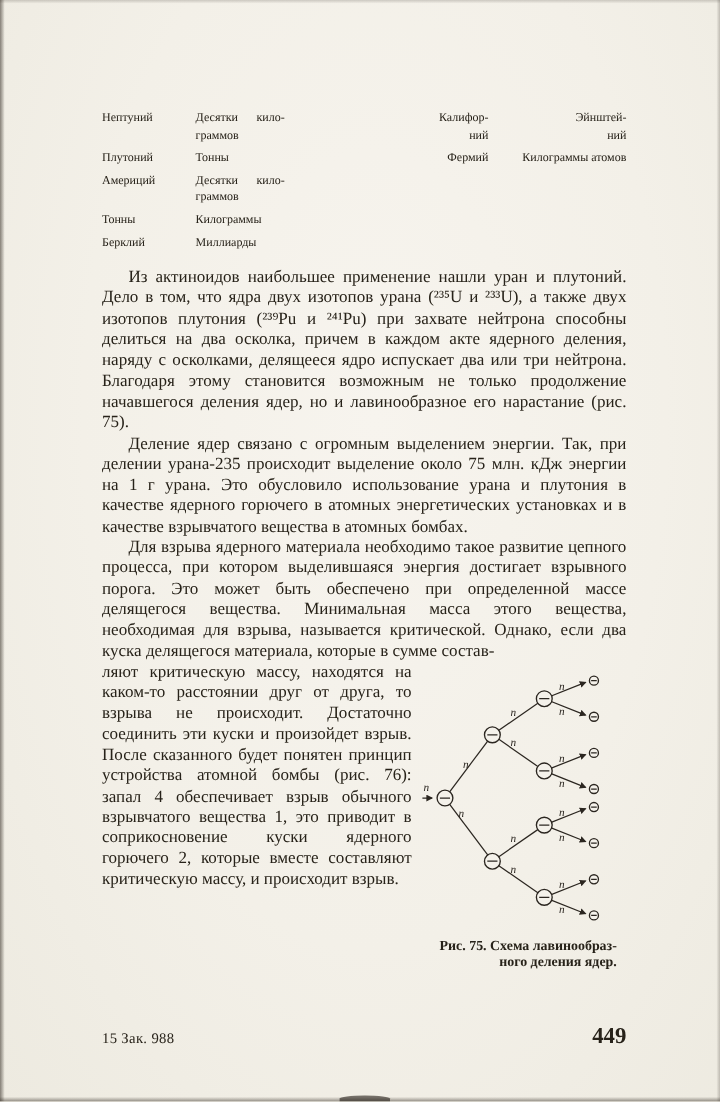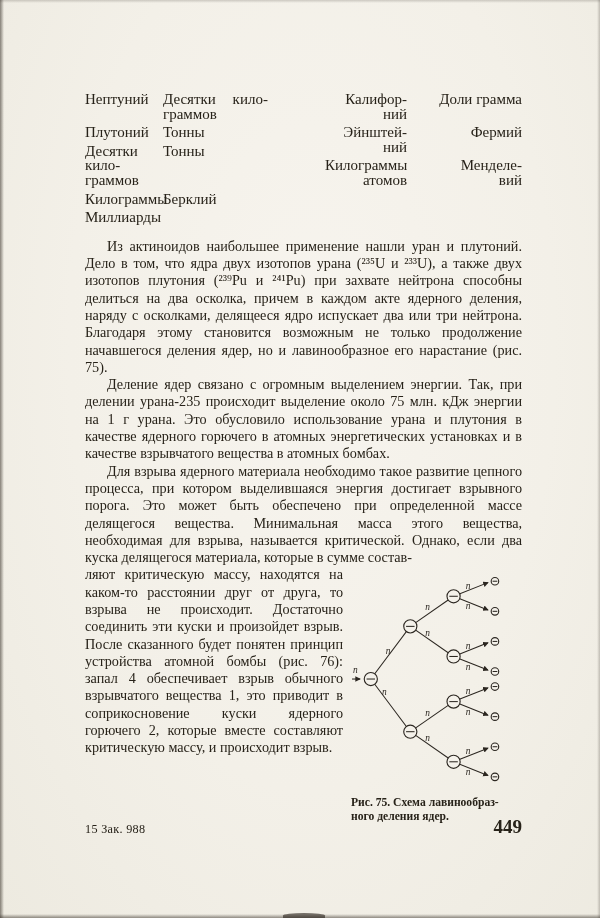--- a/index.html
+++ b/index.html
@@ -21,46 +21,46 @@
   .edge-bottom { position:absolute; left:0; right:0; bottom:0; height:4px;
                  background: linear-gradient(0deg, rgba(45,38,30,.5), rgba(45,38,30,0)); }
   .edge-top    { position:absolute; left:0; right:0; top:0; height:3px;
                  background: linear-gradient(180deg, rgba(45,38,30,.2), rgba(45,38,30,0)); }
   .smudge { position:absolute; left:283px; bottom:0; width:42px; height:5px;
             background: rgba(35,28,22,.6); border-radius: 50% 50% 0 0; }
 
   .content { position: absolute; left: 85px; top: 92px; width: 437px; }
 
   
-  .table-wrap { display: flex; font-size: 15px; line-height: 14.6px; }
+  .table-wrap { display: flex; font-size: 10px; line-height: 14.6px; }
   .tbl { display: grid; row-gap: 4px; align-content: start; }
   .tbl-left  { grid-template-columns: 78px 118px; width: 196px; }
   .tbl-right { grid-template-columns: 82px 115px; margin-left: 44px; text-align: right; }
   .cell { white-space: pre-line; }
   .spread { word-spacing: 13px; }
 
   
   .bodytext { margin-top: 13px; font-size: 14.2px; line-height: 17.3px; text-align: justify; }
   .bodytext p { margin: 0; text-indent: 22px; }
   .it { }
 
   .wrap-row { display: flex; }
   .narrow { width: 266px; padding-right: 8px; text-align: justify; }
   .fig { margin: 0; width: 163px; flex: none; padding-top: 3px; }
   .fig svg { display: block; }
   .caption {
     margin-top: 6px;
     font-size: 11.6px; line-height: 13.6px;
     font-weight: 700;
     white-space: pre-line;
-    text-align: left;
+    text-align: right;
   }
 
   
-  .footer { position: absolute; left: 85px; right: 78px; top: 816px;
+  .footer { position: absolute; left: 85px; right: 78px; top: 853px;
             display: flex; justify-content: space-between; align-items: baseline; }
   .sig { font-size: 12.2px; letter-spacing: .3px; }
   .pagenum { font-size: 19px; font-weight: 700; }
 </style>
 </head>
 <body>
 
 <div class="page">
   <div class="edge-left"></div>
   <div class="edge-right"></div>
@@ -70,37 +70,35 @@
 
   <div class="content">
 
     <div class="table-wrap">
       <div class="tbl tbl-left">
         <div class="cell">Нептуний</div>
         <div class="cell spread">Десятки кило-
 граммов</div>
         <div class="cell">Плутоний</div>
         <div class="cell">Тонны</div>
+        <div class="cell">Америций</div>
         <div class="cell spread">Десятки кило-
 граммов</div>
         <div class="cell">Тонны</div>
         <div class="cell">Килограммы</div>
         <div class="cell">Берклий</div>
         <div class="cell">Миллиарды</div>
       </div>
       <div class="tbl tbl-right">
         <div class="cell">Калифор-
 ний</div>
-        <div class="cell">Доли грамма</div>
         <div class="cell">Эйнштей-
 ний</div>
         <div class="cell">Фермий</div>
         <div class="cell">Килограммы атомов</div>
-        <div class="cell">Менделе-
-вий</div>
       </div>
     </div>
 
     <div class="bodytext">
       <p>Из актиноидов наибольшее применение нашли уран и плутоний. Дело в том, что ядра двух изотопов урана (²³⁵U и ²³³U), а также двух изотопов плутония (²³⁹Pu и ²⁴¹Pu) при захвате нейтрона способны делиться на два осколка, причем в каждом акте ядерного деления, наряду с осколками, делящееся ядро испускает два или три нейтрона. Благодаря этому становится возможным не только продолжение начавшегося деления ядер, но и лавинообразное его нарастание (рис. 75).</p>
       <p>Деление ядер связано с огромным выделением энергии. Так, при делении урана-235 происходит выделение около 75 млн. кДж энергии на 1 г урана. Это обусловило использование урана и плутония в качестве ядерного горючего в атомных энергетических установках и в качестве взрывчатого вещества в атомных бомбах.</p>
       <p><span>Для взрыва ядерного материала необходимо такое развитие цепного процесса, при котором выделившаяся энергия достигает взрывного порога. Это может быть обеспечено при определенной массе делящегося вещества. Минимальная масса этого вещества, необходимая для взрыва, называется </span><span class="it">критической</span><span>. Однако, если два куска делящегося материала, которые в сумме состав-</span></p>
 
       <div class="wrap-row">
         <div class="narrow"><span>ляют критическую массу, находятся на каком-то расстоянии друг от друга, то взрыва не происходит. Достаточно соединить эти куски и произойдет взрыв. После сказанного будет понятен принцип устройства атомной бомбы (рис. 76): запал </span><span class="it">4</span><span> обеспечивает взрыв обычного взрывчатого вещества </span><span class="it">1</span><span>, это приводит в соприкосновение куски ядерного горючего </span><span class="it">2</span><span>, которые вместе составляют критическую массу, и происходит взрыв.</span></div>

